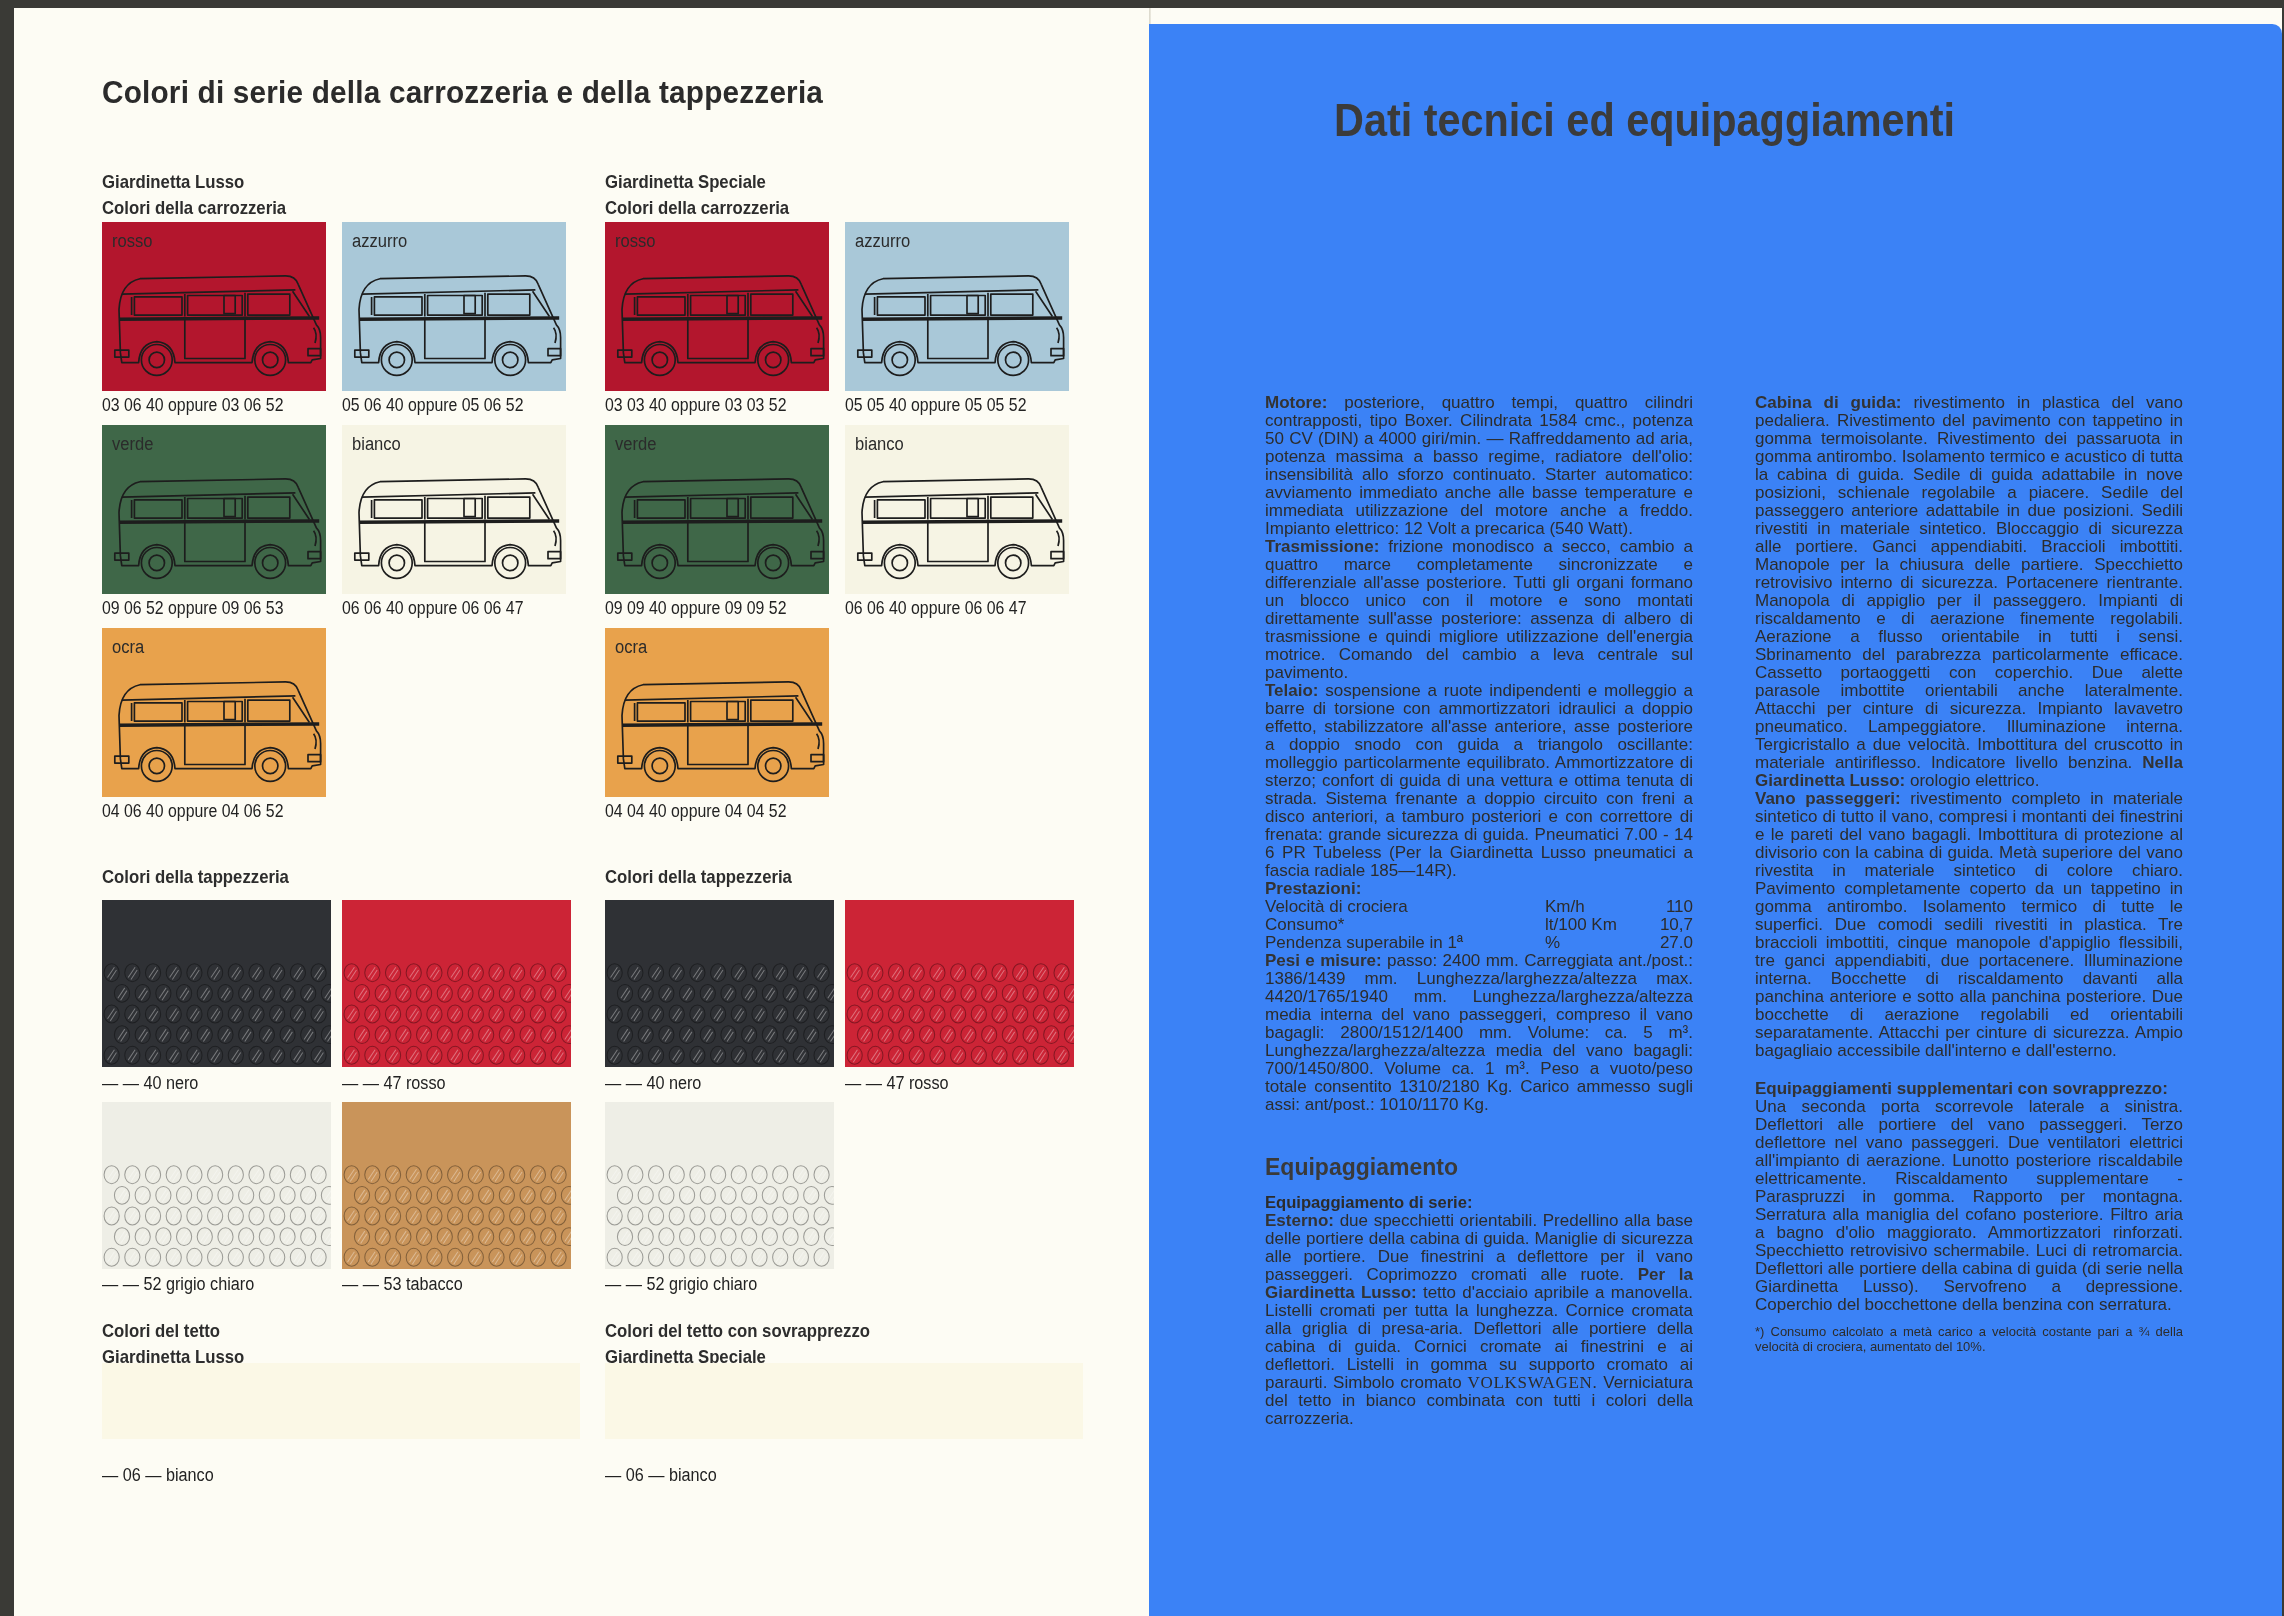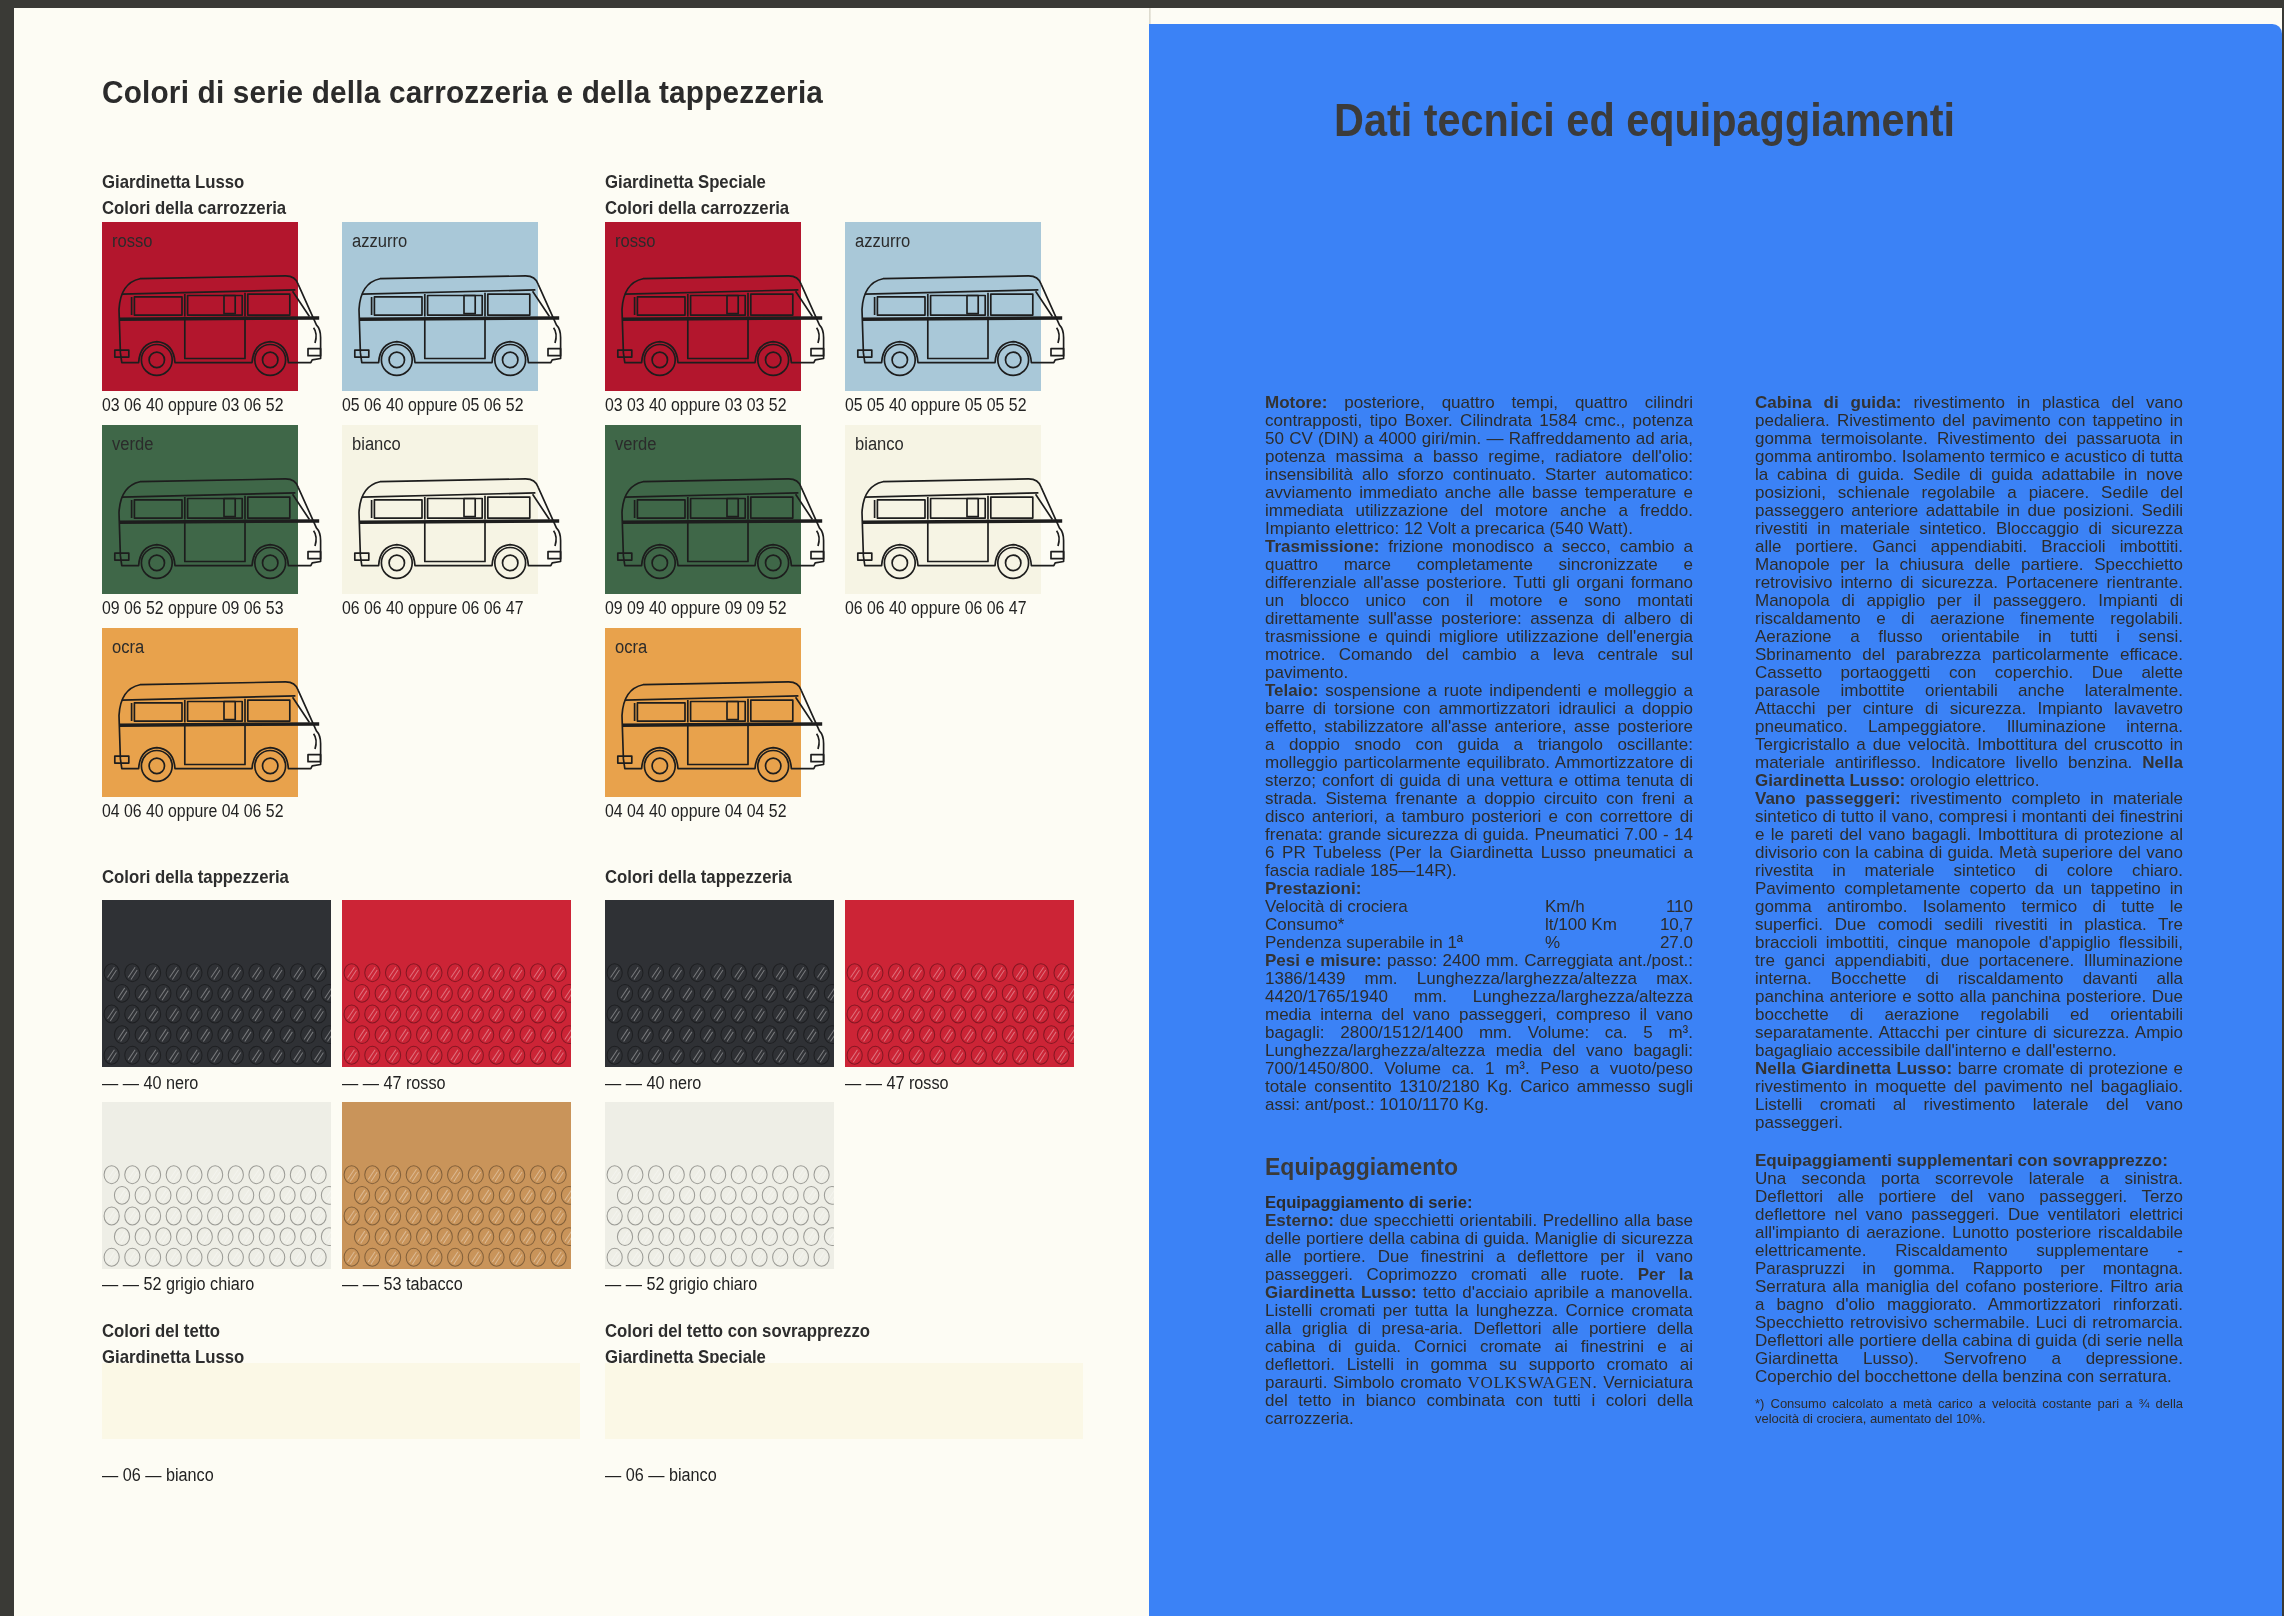--- a/index.html
+++ b/index.html
@@ -15,21 +15,21 @@
   .gutter { position: absolute; left: 1135px; top: 0; width: 2.1px; height: 100%; background: linear-gradient(to right, #d8d5c8, #eeece2); }
 
   
   .title-left { position: absolute; left: 88px; top: 66px; font-size: 32px; font-weight: bold; letter-spacing: 0.2px; color: #2b2b2b; transform: scaleX(0.93); transform-origin: left; white-space: nowrap; }
   .col { position: absolute; top: 0; }
   .col.lusso { left: 88px; }
   .col.speciale { left: 591px; }
   .sub-head { font-size: 18.6px; font-weight: bold; line-height: 25.6px; color: #2d2d2d; transform: scaleX(0.9); transform-origin: left; white-space: nowrap; }
   .body-head { position: absolute; top: 161px; }
   .swatch-grid { position: absolute; top: 214px; width: 511px; }
-  .van-swatch { position: absolute; width: 196px; height: 169px; }
+  .van-swatch { position: absolute; width: 196px; height: 169px; padding-left: 28px; }
   .van-swatch .cname { position: absolute; left: 9.7px; top: 8.3px; font-size: 18px; color: #2b2b2b; transform: scaleX(0.92); transform-origin: left; }
   .van-swatch svg { position: absolute; left: 9.7px; top: 37px; width: 210px; height: 122px; }
   .codes { position: absolute; font-size: 18px; color: #222; white-space: nowrap; transform: scaleX(0.88); transform-origin: left; }
 
   .upholstery-head { position: absolute; top: 856px; }
   .fabric { position: absolute; width: 229px; height: 167px; overflow: hidden; }
   .fabric .plain { position: absolute; left: 0; top: 0; width: 100%; height: 61px; }
   .fabric .weave { position: absolute; left: 0; top: 61px; width: 100%; height: 106px; }
   .flabel { position: absolute; font-size: 18px; color: #222; white-space: nowrap; transform: scaleX(0.9); transform-origin: left; }
 
@@ -1171,24 +1171,20 @@
       <p>
         <b>Cabina di guida:</b>
         <span>rivestimento in plastica del vano pedaliera. Rivestimento del pavimento con tappetino in gomma termoisolante. Rivestimento dei passaruota in gomma antirombo. Isolamento termico e acustico di tutta la cabina di guida. Sedile di guida adattabile in nove posizioni, schienale regolabile a piacere. Sedile del passeggero anteriore adattabile in due posizioni. Sedili rivestiti in materiale sintetico. Bloccaggio di sicurezza alle portiere. Ganci appendiabiti. Braccioli imbottiti. Manopole per la chiusura delle partiere. Specchietto retrovisivo interno di sicurezza. Portacenere rientrante. Manopola di appiglio per il passeggero. Impianti di riscaldamento e di aerazione finemente regolabili. Aerazione a flusso orientabile in tutti i sensi. Sbrinamento del parabrezza particolarmente efficace. Cassetto portaoggetti con coperchio. Due alette parasole imbottite orientabili anche lateralmente. Attacchi per cinture di sicurezza. Impianto lavavetro pneumatico. Lampeggiatore. Illuminazione interna. Tergicristallo a due velocità. Imbottitura del cruscotto in materiale antiriflesso. Indicatore livello benzina.</span>
         <b>Nella Giardinetta Lusso:</b>
         <span>orologio elettrico.</span>
       </p>
       <p>
         <b>Vano passeggeri:</b>
         <span>rivestimento completo in materiale sintetico di tutto il vano, compresi i montanti dei finestrini e le pareti del vano bagagli. Imbottitura di protezione al divisorio con la cabina di guida. Metà superiore del vano rivestita in materiale sintetico di colore chiaro. Pavimento completamente coperto da un tappetino in gomma antirombo. Isolamento termico di tutte le superfici. Due comodi sedili rivestiti in plastica. Tre braccioli imbottiti, cinque manopole d'appiglio flessibili, tre ganci appendiabiti, due portacenere. Illuminazione interna. Bocchette di riscaldamento davanti alla panchina anteriore e sotto alla panchina posteriore. Due bocchette di aerazione regolabili ed orientabili separatamente. Attacchi per cinture di sicurezza. Ampio bagagliaio accessibile dall'interno e dall'esterno.</span>
       </p>
-      <p>
-        <b>Nella Giardinetta Lusso:</b>
-        <span>barre cromate di protezione e rivestimento in moquette del pavimento nel bagagliaio. Listelli cromati al rivestimento laterale del vano passeggeri.</span>
-      </p>
       <p style="margin-top:20px">
         <b>Equipaggiamenti supplementari con sovrapprezzo:</b>
         <span style="display:block">Una seconda porta scorrevole laterale a sinistra. Deflettori alle portiere del vano passeggeri. Terzo deflettore nel vano passeggeri. Due ventilatori elettrici all'impianto di aerazione. Lunotto posteriore riscaldabile elettricamente. Riscaldamento supplementare - Paraspruzzi in gomma. Rapporto per montagna. Serratura alla maniglia del cofano posteriore. Filtro aria a bagno d'olio maggiorato. Ammortizzatori rinforzati. Specchietto retrovisivo schermabile. Luci di retromarcia. Deflettori alle portiere della cabina di guida (di serie nella Giardinetta Lusso). Servofreno a depressione. Coperchio del bocchettone della benzina con serratura.</span>
       </p>
       <p class="small-note">*) Consumo calcolato a metà carico a velocità costante pari a ¾ della velocità di crociera, aumentato del 10%.</p>
     </div>
   </div>
 </div>
 
 

